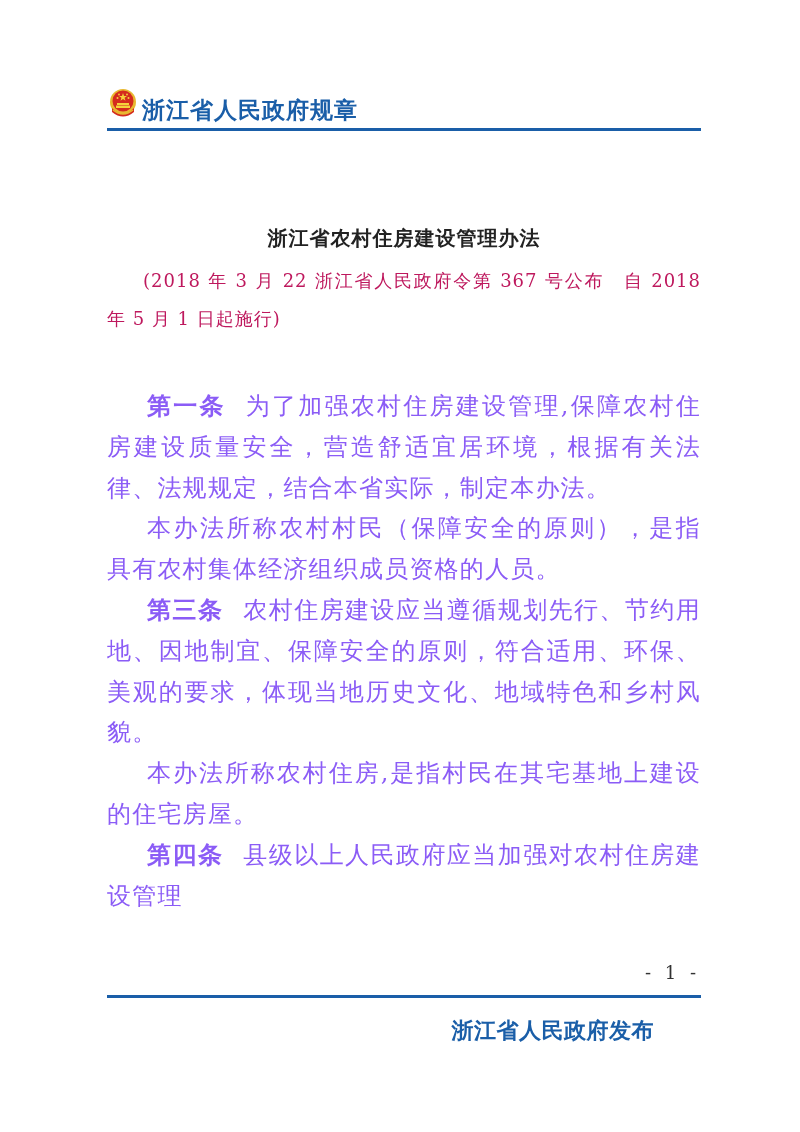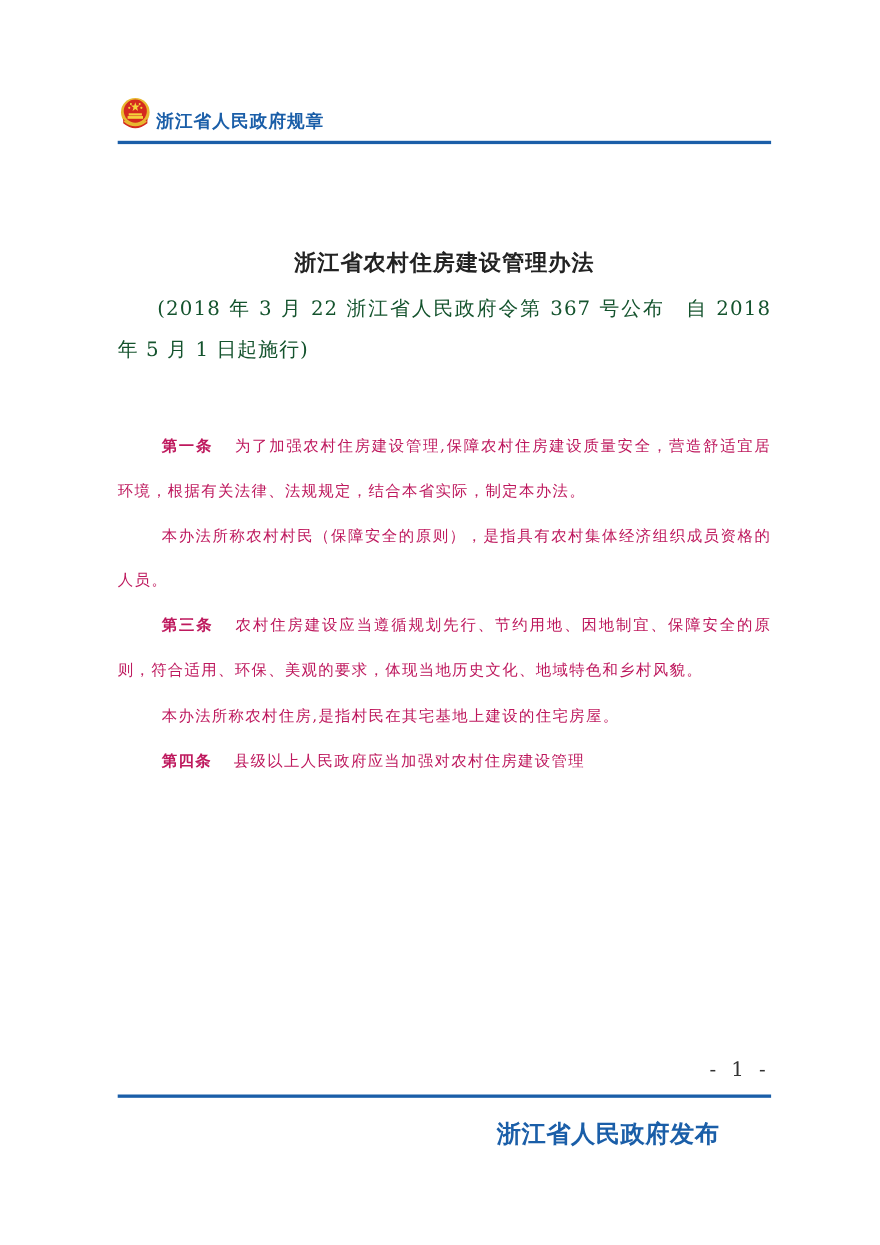--- a/index.html
+++ b/index.html
@@ -24,21 +24,21 @@
     }
     .emblem {
       width: 30px;
       height: 32px;
       margin-right: 4px;
       display: block;
     }
     .header-title {
       font-family: "DejaVu Sans", "Liberation Sans", sans-serif;
       font-weight: bold;
-      font-size: 16px;
+      font-size: 23px;
       color: #1a5ea8;
       letter-spacing: 1px;
       line-height: 32px;
       margin-top: 12px;
     }
     .rule {
       position: absolute;
       left: 107px;
       width: 594px;
       height: 3px;
@@ -58,38 +58,38 @@
       color: #222;
       letter-spacing: 1px;
     }
     .subtitle {
       position: absolute;
       left: 107px;
       top: 262px;
       width: 594px;
       font-size: 18px;
       line-height: 38px;
-      color: #14532d;
+      color: #be185d;
       text-indent: 36px;
       text-align: justify;
       letter-spacing: 1px;
     }
     .body-text {
       position: absolute;
       left: 107px;
       top: 386px;
       width: 594px;
     }
     .para {
-      font-size: 14px;
+      font-size: 24px;
       line-height: 40.8px;
       text-indent: 40px;
       text-align: justify;
       letter-spacing: 1.2px;
-      color: #be185d;
+      color: #8b5cf6;
     }
     .article-no {
       font-family: "DejaVu Sans", "Liberation Sans", sans-serif;
       font-weight: bold;
       margin-right: 20px;
     }
     .page-num {
       position: absolute;
       top: 962px;
       right: 100px;

